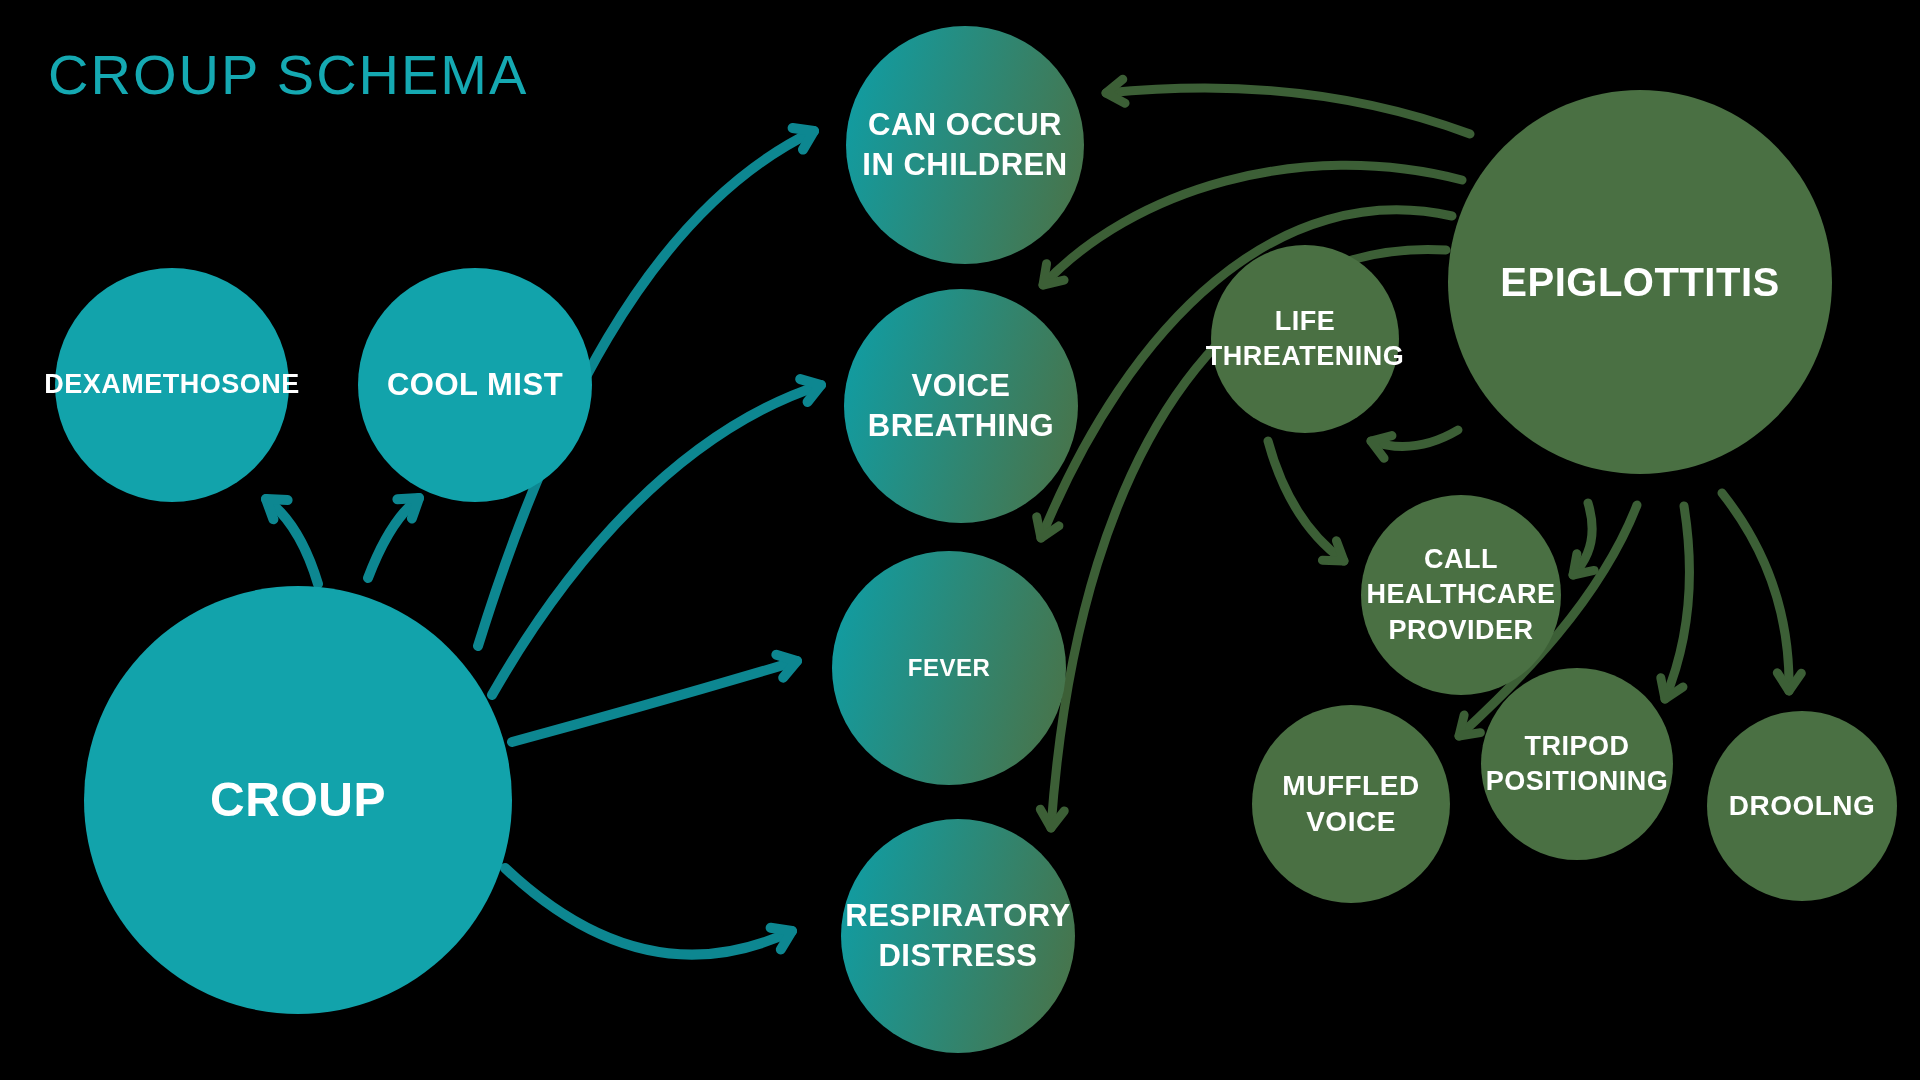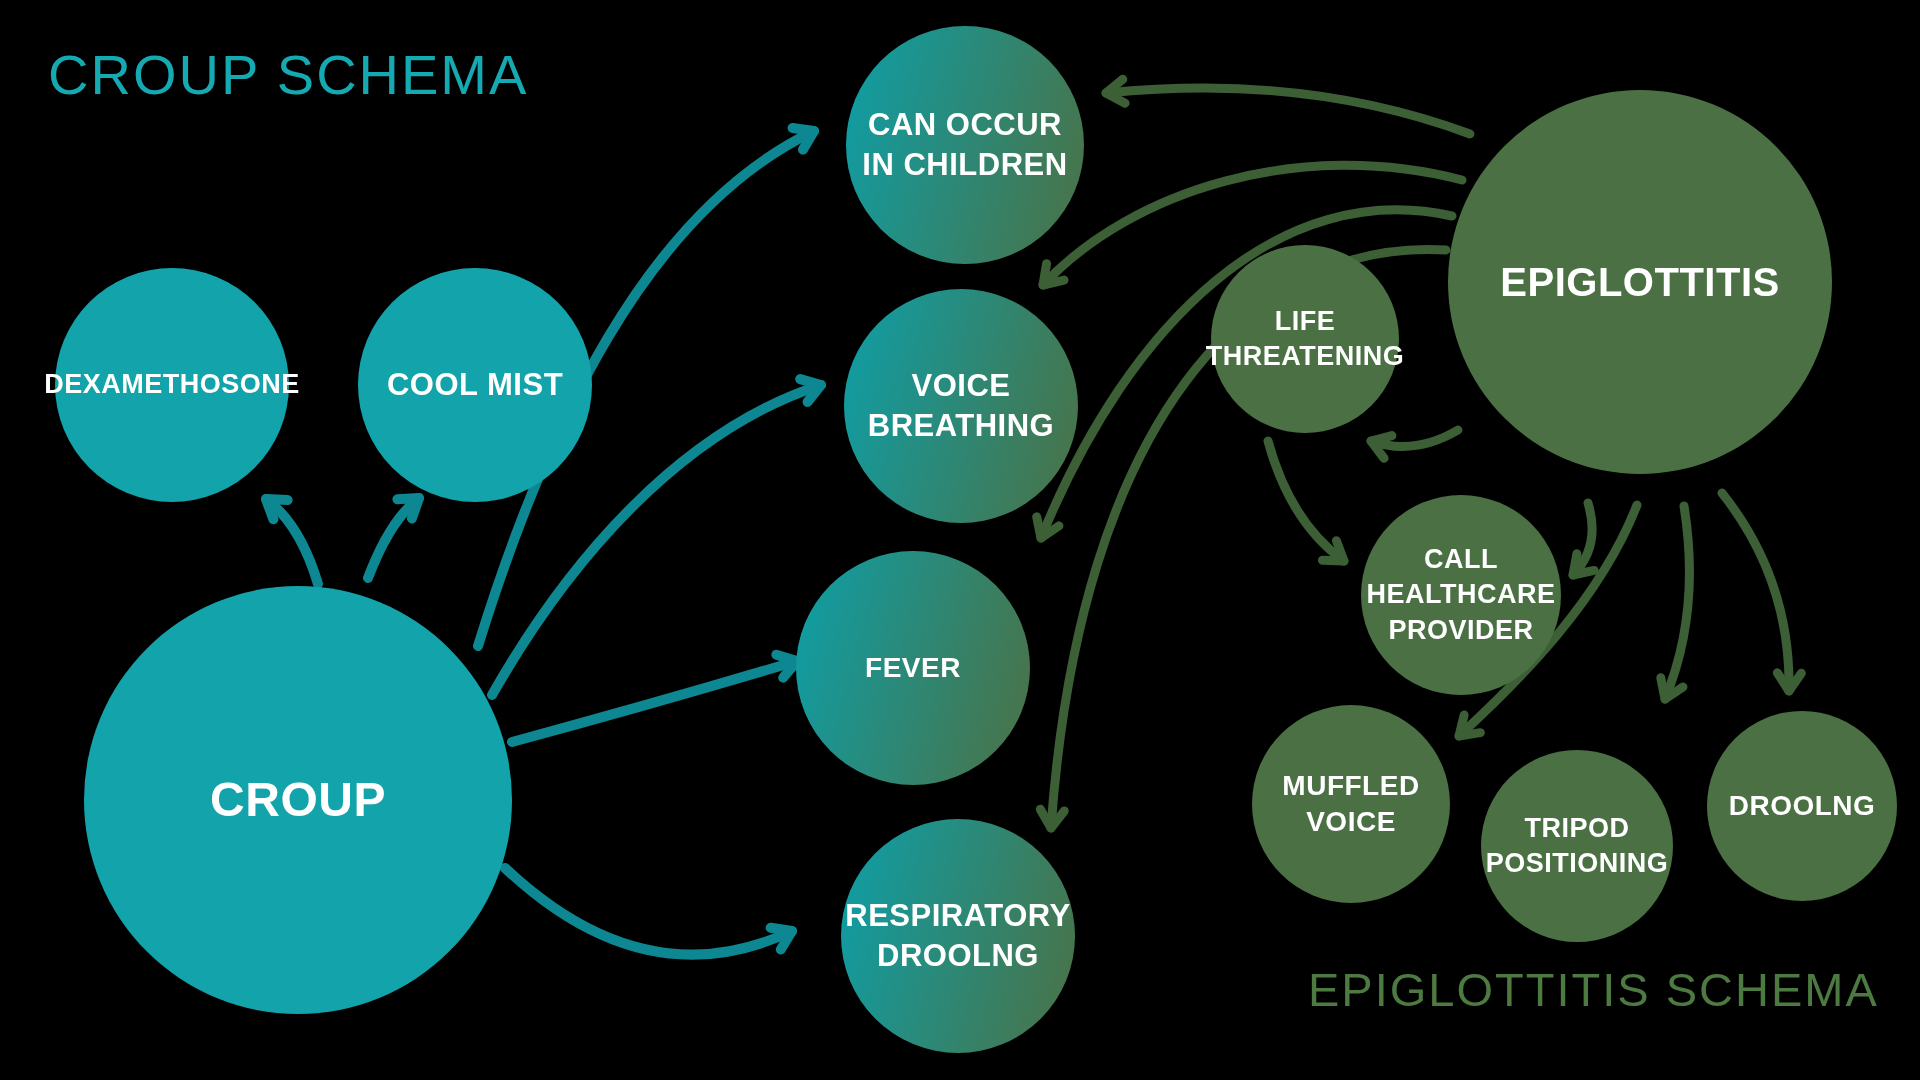--- a/index.html
+++ b/index.html
@@ -72,39 +72,38 @@
   <div class="node teal" style="left:358px;top:268px;width:234px;height:234px;font-size:31px;">COOL MIST</div>
 
   <div class="node teal" style="left:84px;top:586px;width:428px;height:428px;font-size:48px;">CROUP</div>
 
   <div class="node grad" style="left:846px;top:26px;width:238px;height:238px;font-size:31px;">CAN OCCUR
 IN CHILDREN</div>
 
   <div class="node grad" style="left:844px;top:289px;width:234px;height:234px;font-size:31px;">VOICE
 BREATHING</div>
 
-  <div class="node grad" style="left:796px;top:551px;width:234px;height:234px;font-size:28px;">FEVER</div>
+  <div class="node grad" style="left:832px;top:551px;width:234px;height:234px;font-size:24px;">FEVER</div>
 
   <div class="node grad" style="left:841px;top:819px;width:234px;height:234px;font-size:31px;">RESPIRATORY
-DROOLNG</div>
+DISTRESS</div>
 
   <div class="node green" style="left:1448px;top:90px;width:384px;height:384px;font-size:40px;">EPIGLOTTITIS</div>
 
   <div class="node green" style="left:1211px;top:245px;width:188px;height:188px;font-size:27px;">LIFE
 THREATENING</div>
 
   <div class="node green" style="left:1361px;top:495px;width:200px;height:200px;font-size:27px;">CALL
 HEALTHCARE
 PROVIDER</div>
 
   <div class="node green" style="left:1252px;top:705px;width:198px;height:198px;font-size:28px;">MUFFLED
 VOICE</div>
 
-  <div class="node green" style="left:1481px;top:750px;width:192px;height:192px;font-size:27px;">TRIPOD
+  <div class="node green" style="left:1481px;top:668px;width:192px;height:192px;font-size:27px;">TRIPOD
 POSITIONING</div>
 
   <div class="node green" style="left:1707px;top:711px;width:190px;height:190px;font-size:28px;">DROOLNG</div>
 
   <div class="schema-title croup" style="left:48px;top:42px;font-size:56px;">CROUP SCHEMA</div>
 
-  <div class="schema-title epi" style="left:1308px;top:962px;font-size:47px;">EPIGLOTTITIS SCHEMA</div>
 
 </div>
 
 </body></html>

